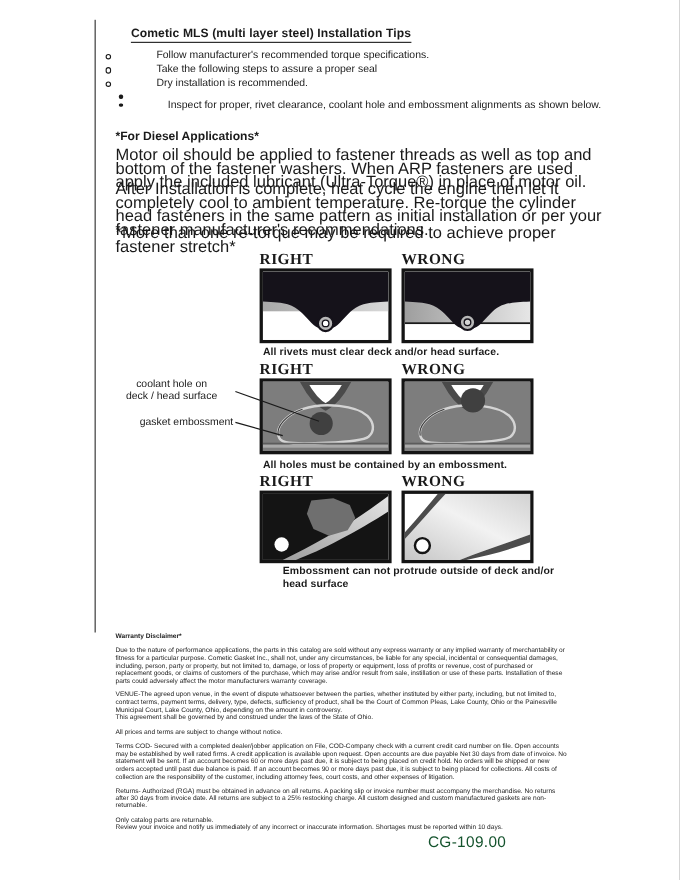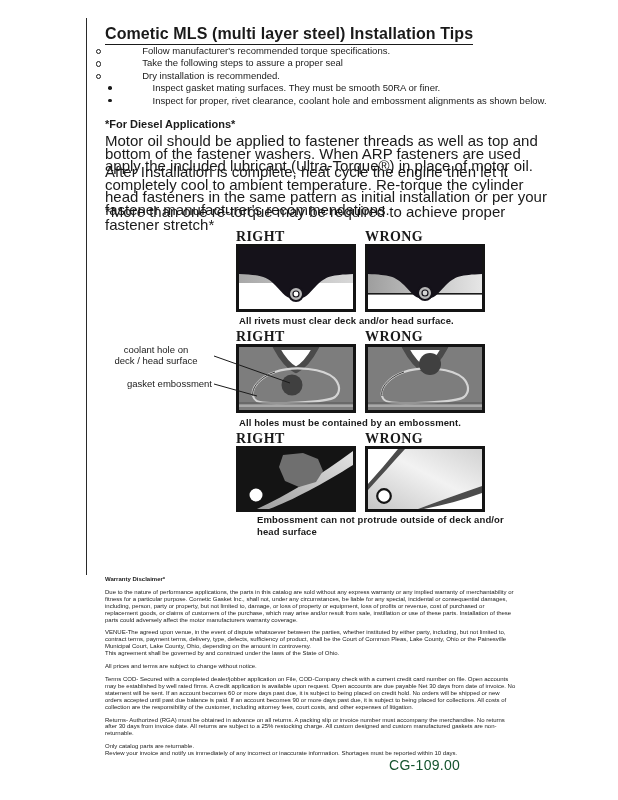--- a/index.html
+++ b/index.html
@@ -4,21 +4,21 @@
 <style>
   html,body { margin:0; padding:0; background:#888; }
   .page {
     position:relative; width:618px; height:800px; margin:0 auto;
     background:#ffffff; overflow:hidden;
     font-family:"Liberation Sans", sans-serif; color:#1a1a1a;
     -webkit-text-size-adjust:none; text-size-adjust:none;
   }
   .rule-left { position:absolute; left:86px; top:18px; width:1px; height:557px; background:#2a2a2a; }
   .title {
-    position:absolute; left:105px; top:25px; font-size:16px; font-weight:bold;
+    position:absolute; left:119px; top:25px; font-size:11px; font-weight:bold;
     border-bottom:1.5px solid #1a1a1a; padding-bottom:1px; letter-spacing:0.1px;
   }
   .tips { position:absolute; left:96px; top:45px; width:462px; font-size:9.5px; line-height:12.4px; }
   .b-row { display:flex; align-items:flex-start;gap:37px; }
   .b-row.sub { padding-left:12px; }
   .marker-o { flex:0 0 auto; width:3.2px; height:3.2px; border:1px solid #1a1a1a; border-radius:50%; margin:4px 4px 0 0; }
   .marker-f { flex:0 0 auto; width:3.6px; height:3.6px; background:#1a1a1a; border-radius:50%; margin:4px 4px 0 0; }
   .diesel-h { position:absolute; left:105px; top:118px; font-size:11px; font-weight:bold; }
   .para { position:absolute; left:105px; font-size:15px; line-height:12.6px; }
   .p1 { top:135px; width:455px; }
@@ -54,21 +54,20 @@
     <div class="b-row">
       <span class="marker-o"></span>
       <span>Take the following steps to assure a proper seal</span>
     </div>
     <div class="b-row">
       <span class="marker-o"></span>
       <span>Dry installation is recommended.</span>
     </div>
     <div class="b-row sub">
       <span class="marker-f"></span>
-      <span>Inspect gasket mating surfaces.  They must be smooth 50RA or finer.</span>
     </div>
     <div class="b-row sub">
       <span class="marker-f"></span>
       <span>Inspect for proper, rivet clearance, coolant hole and embossment alignments as shown below.</span>
     </div>
   </div>
 
   <div class="diesel-h">*For Diesel Applications*</div>
   <div class="para p1">Motor oil should be applied to fastener threads as well as top and bottom of the fastener washers. When ARP fasteners are used apply the included lubricant (Ultra-Torque®) in place of motor oil.</div>
   <div class="para p2">After Installation is complete, heat cycle the engine then let it completely cool to ambient temperature. Re-torque the cylinder head fasteners in the same pattern as initial installation or per your fastener manufacturer's recommendations.</div>

